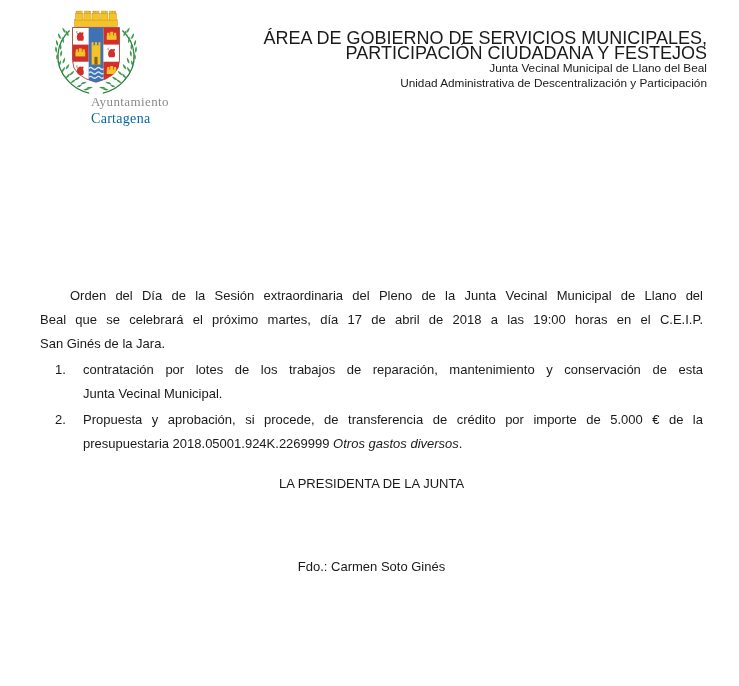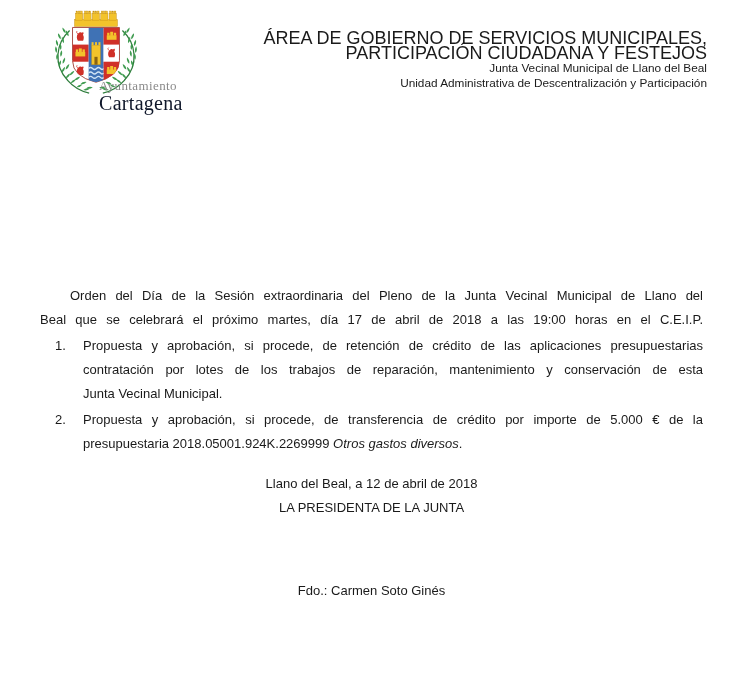--- a/index.html
+++ b/index.html
@@ -8,23 +8,23 @@
     position:relative;
     width:739px; height:686px;
     background:#ffffff;
     font-family:"Liberation Sans", sans-serif;
     color:#1a1a1a;
     overflow:hidden;
   }
 
   
   .logo-block { position:absolute; left:44px; top:4px; width:110px; }
-  .logo-word  { position:absolute; left:47px; top:75px; font-family:"Liberation Serif", serif;margin-left:8px; }
+  .logo-word  { position:absolute; left:47px; top:91px; font-family:"Liberation Serif", serif; }
   .logo-word .ayto  { font-size:13px; color:#8a8a8a; letter-spacing:0.4px; line-height:14px; }
-  .logo-word .carta { font-size:20px; color:#0f172a; line-height:20px; letter-spacing:0.3px; }
+  .logo-word .carta { font-size:14px; color:#0369a1; line-height:20px; letter-spacing:0.3px; }
 
   
   .letterhead { position:absolute; top:31px; right:32px; text-align:right; line-height:15px; }
   .lh-big   { font-size:18px; }
   .lh-small { font-size:11.8px; }
 
   
   .doc-body { position:absolute; top:284px; left:40px; width:663px; font-size:13px; line-height:24px; }
   .jline { text-align:justify; text-align-last:justify; }
   .lline { text-align:left; }
@@ -159,40 +159,39 @@
     <div class="lh-big">PARTICIPACIÓN CIUDADANA Y FESTEJOS</div>
     <div class="lh-small">Junta Vecinal Municipal de Llano del Beal</div>
     <div class="lh-small">Unidad Administrativa de Descentralización y Participación</div>
   </div>
 
   <div class="doc-body">
 
     <div>
       <div class="jline indent">Orden del Día de la Sesión extraordinaria del Pleno de la Junta Vecinal Municipal de Llano del</div>
       <div class="jline">Beal que se celebrará el próximo martes, día 17 de abril de 2018 a las 19:00 horas en el C.E.I.P.</div>
+      <div class="lline">San Ginés de la Jara.</div>
     </div>
 
     <div class="item">
       <div class="num">1.</div>
       <div class="itext">
-        <div class="jline">Propuesta y aprobación, si procede, de retención de crédito de las aplicaciones presupuestarias</div>
         <div class="jline">contratación por lotes de los trabajos de reparación, mantenimiento y conservación de esta</div>
         <div class="lline">Junta Vecinal Municipal.</div>
       </div>
     </div>
 
     <div class="item">
       <div class="num">2.</div>
       <div class="itext">
         <div class="jline"><span>Propuesta y aprobación, si procede, de transferencia de crédito por importe de 5.000 € de la</span></div>
         <div class="lline"><span>presupuestaria 2018.05001.924K.2269999 </span><i>Otros gastos diversos</i><span>.</span></div>
       </div>
     </div>
 
     <div class="closing">
-      <div>Llano del Beal, a 12 de abril de 2018</div>
       <div>LA PRESIDENTA DE LA JUNTA</div>
     </div>
 
     <div class="signature">Fdo.: Carmen Soto Ginés</div>
 
   </div>
 </div>
 
 </body></html>

